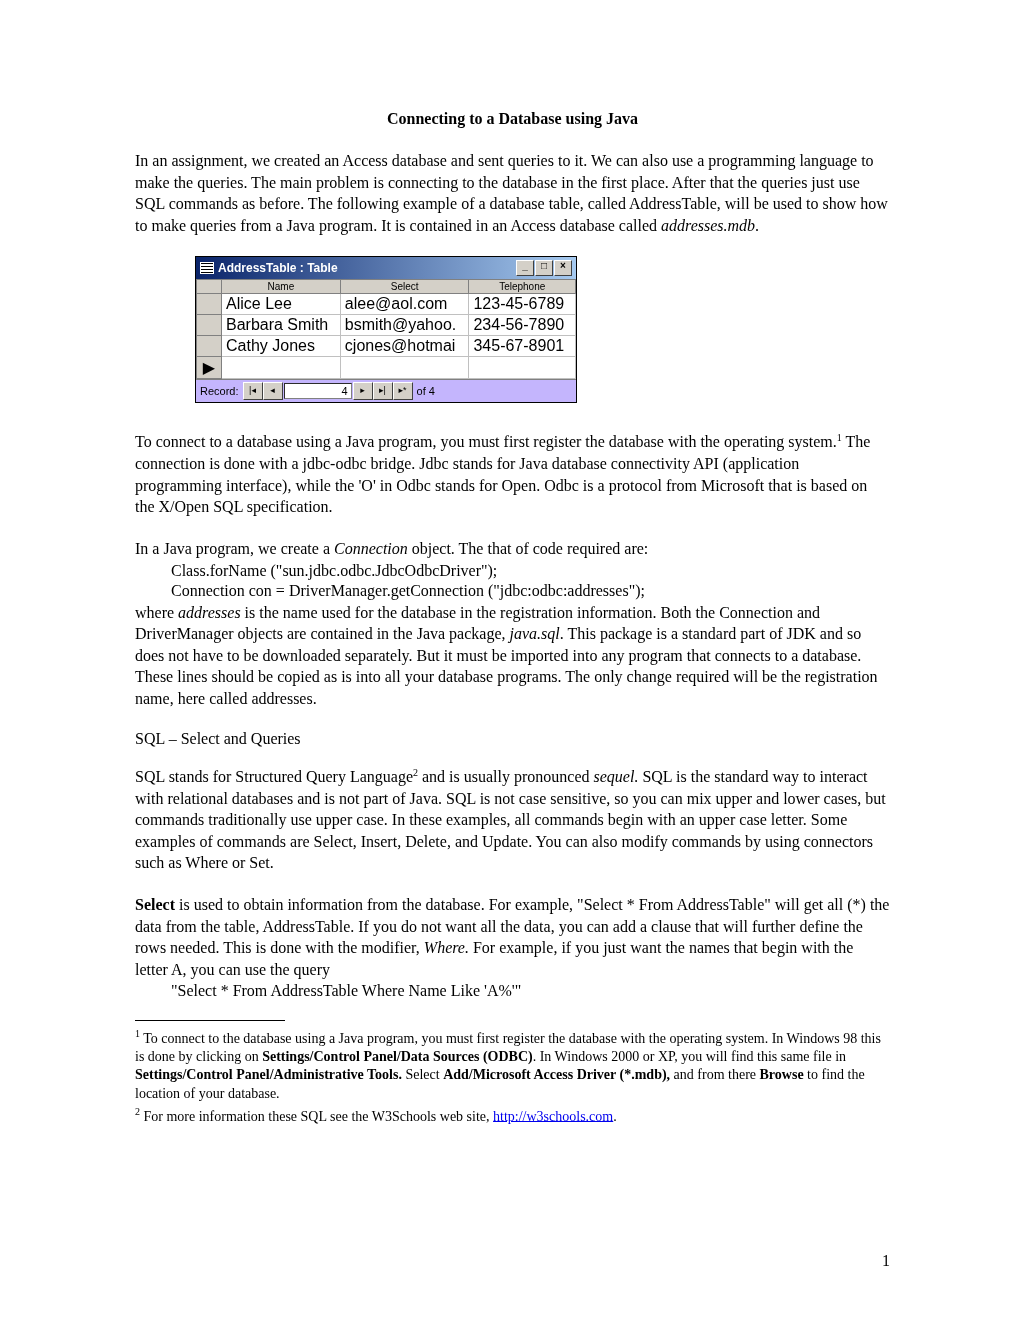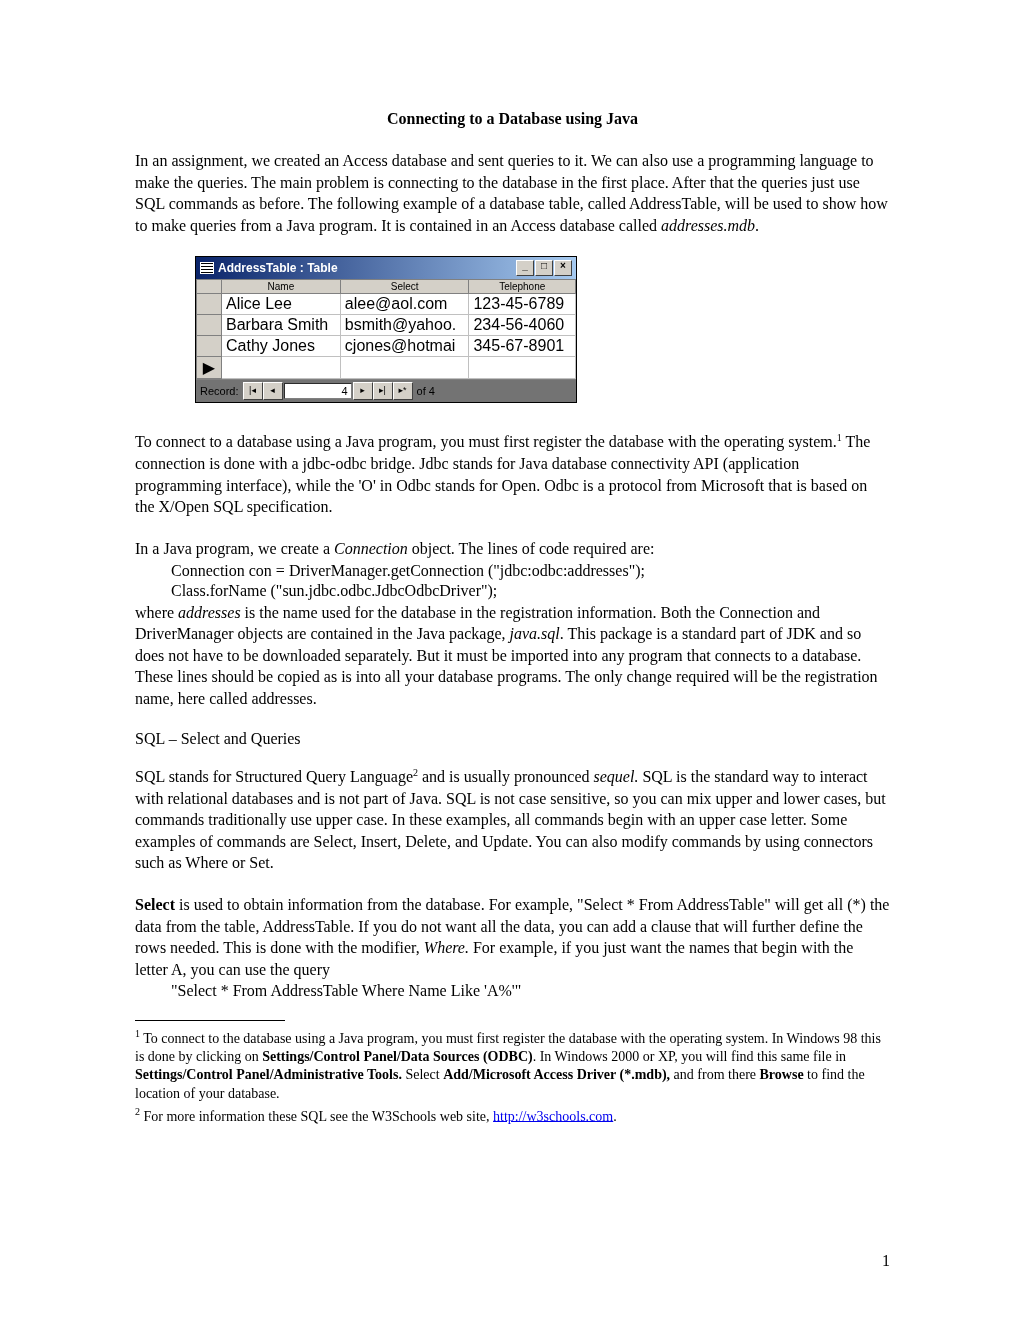--- a/index.html
+++ b/index.html
@@ -96,21 +96,21 @@
     font-size: 16px;
     background: #fff;
   }
   .rowhead {
     width: 16px;
     background: #d4d0c8 !important;
     border: 1px solid #808080 !important;
     text-align: center;
   }
   .rec-nav {
-    background: #737373;
+    background: #c4b5fd;
     border-top: 1px solid #808080;
     padding: 2px 4px;
     display: flex;
     align-items: center;
     font-size: 11px;
   }
   .rec-nav .lbl { margin-right: 4px; color:#000;}
   .nav-btn {
     width: 18px; height: 16px;
     background: #d4d0c8;
@@ -191,21 +191,21 @@
       <tr>
         <td class="rowhead"></td>
         <td>Alice Lee</td>
         <td>alee@aol.com</td>
         <td>123-45-6789</td>
       </tr>
       <tr>
         <td class="rowhead"></td>
         <td>Barbara Smith</td>
         <td>bsmith@yahoo.</td>
-        <td>234-56-4060</td>
+        <td>234-56-7890</td>
       </tr>
       <tr>
         <td class="rowhead"></td>
         <td>Cathy Jones</td>
         <td>cjones@hotmai</td>
         <td>345-67-8901</td>
       </tr>
       <tr>
         <td class="rowhead">▶</td>
         <td></td>
@@ -224,24 +224,24 @@
       <span class="nav-btn">▸*</span>
       <span style="margin-left:4px">of  4</span>
     </div>
   </div>
 
   <p>
     <span>To connect to a database using a Java program, you must first register the database with the operating system.</span><span class="sup">1</span><span>   The connection is done with a jdbc-odbc bridge.  Jdbc stands for Java database connectivity API (application programming interface), while the 'O' in Odbc stands for Open.  Odbc is a protocol from Microsoft that is based on the X/Open SQL specification.</span>
   </p>
 
   <p class="no-bottom-margin">
-    <span>In a Java program, we create a </span><span class="italic">Connection</span><span> object.  The lines of code required are:</span>
-  </p>
+    <span>In a Java program, we create a </span><span class="italic">Connection</span><span> object.  The that of code required are:</span>
+  </p>
+  <div class="indent no-bottom-margin">Class.forName ("sun.jdbc.odbc.JdbcOdbcDriver");</div>
   <div class="indent no-bottom-margin">Connection con = DriverManager.getConnection ("jdbc:odbc:addresses");</div>
-  <div class="indent no-bottom-margin">Class.forName ("sun.jdbc.odbc.JdbcOdbcDriver");</div>
   <p>
     <span>where </span><span class="italic">addresses</span><span> is the name used for the database in the registration information.  Both the Connection and DriverManager objects are contained in the Java package, </span><span class="italic">java.sql</span><span>.  This package is a standard part of JDK and so does not have to be downloaded separately.  But it must be imported into any program that connects to a database.  These lines should be copied as is into all your database programs.  The only change required will be the registration name, here called addresses.</span>
   </p>
 
   <h3 class="section">SQL – Select and Queries</h3>
 
   <p>
     <span>SQL stands for Structured Query Language</span><span class="sup">2</span><span> and is usually pronounced </span><span class="italic">sequel.</span><span>  SQL is the standard way to interact with relational databases and is not part of Java.   SQL is not case sensitive, so you can mix upper and lower cases, but commands traditionally use upper case.  In these examples, all commands begin with an upper case letter.  Some examples of commands are Select, Insert, Delete, and Update.  You can also modify commands by using connectors such as Where or Set.</span>
   </p>
 

